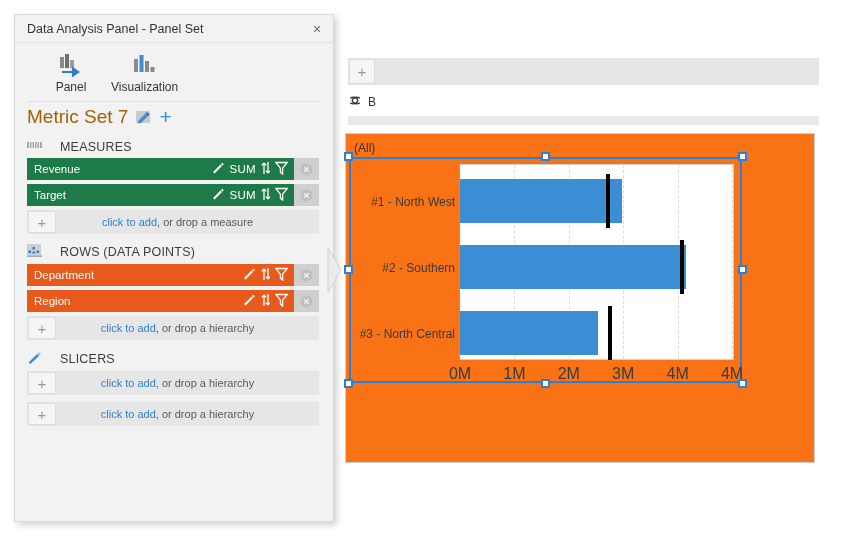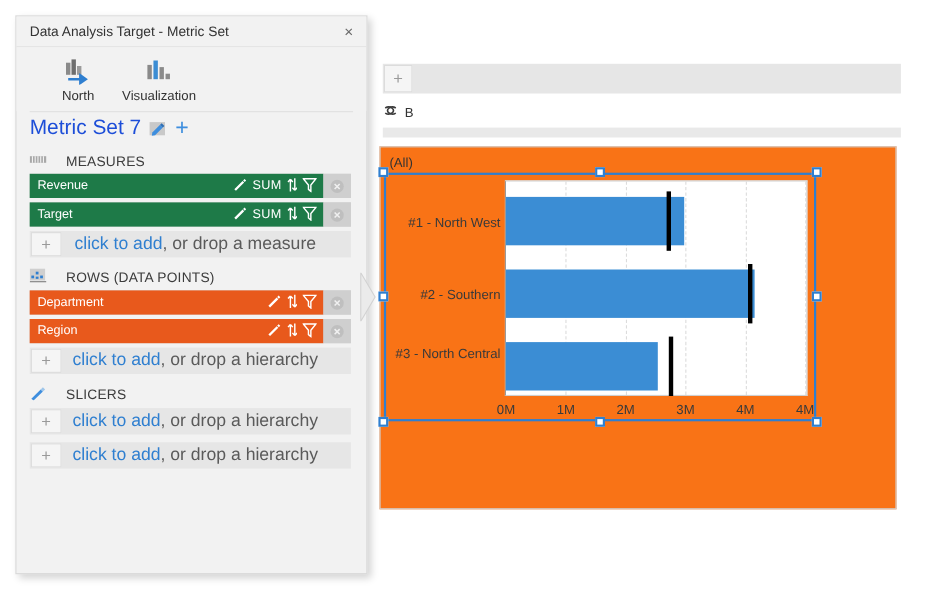--- a/index.html
+++ b/index.html
@@ -90,21 +90,21 @@
   }
 
   .metricset-row {
     display: flex;
     align-items: center;
     padding: 4px 0 8px 12px;
     gap: 7px;
   }
   .metricset-name {
     font-size: 19px;
-    color: #1d4ed8;
+    color: #a16207;
     font-weight: normal;
     white-space: nowrap;
   }
   .ms-edit { cursor: pointer; display:flex; }
   .ms-add {
     color: #3e8ede;
     font-size: 21px;
     line-height: 14px;
     cursor: pointer;
     font-weight: 500;
@@ -185,21 +185,21 @@
     display: flex;
     align-items: center;
     justify-content: center;
     color: #9a9a9a;
     font-size: 15px;
     line-height: 1;
   }
   .drop-text {
     flex: 1;
     text-align: center;
-    font-size: 16px;
+    font-size: 11px;
     color: #5a5a5a;
     padding-right: 20px;
   }
   .drop-text .lnk { color: #2f7fd0; }
 
   .section-block { margin-bottom: 7px; }
 
   
   #panel-collapse-handle {
     position: absolute;
@@ -331,47 +331,47 @@
     right: 100%;
     margin-right: 5px;
     white-space: nowrap;
     font-size: 12px;
     color: #3a3a3a;
     line-height: 1;
   }
   .xtick {
     position: absolute;
     top: 200px;
-    font-size: 12px;
+    font-size: 16px;
     color: #3a3a3a;
     transform: translateX(-50%);
     white-space: nowrap;
   }
 </style>
 </head>
 <body>
 
 <div id="data-analysis-panel">
 
   <div class="panel-titlebar">
-    <div class="panel-title">Data Analysis Target - Metric Set</div>
+    <div class="panel-title">Data Analysis Panel - Panel Set</div>
     <div class="panel-close">×</div>
   </div>
 
   <div class="panel-toolbar">
     <div class="tool-btn">
       <span class="tool-ico">
         <svg width="26" height="24" viewBox="0 0 26 24">
           <rect x="2" y="4" width="4" height="11" fill="#8a8a8a"></rect>
           <rect x="7" y="1" width="4" height="14" fill="#6e6e6e"></rect>
           <rect x="12" y="7" width="4" height="8" fill="#9b9b9b"></rect>
           <path d="M4 19 H19 M15 15.5 L20 19 L15 22.5 Z" stroke="#2f7fd0" stroke-width="2.2" fill="#2f7fd0"></path>
         </svg>
       </span>
-      <span class="tool-label">North</span>
+      <span class="tool-label">Panel</span>
     </div>
     <div class="tool-btn">
       <span class="tool-ico">
         <svg width="26" height="24" viewBox="0 0 26 24">
           <rect x="2" y="6" width="4" height="13" fill="#8a8a8a"></rect>
           <rect x="7.5" y="2" width="4" height="17" fill="#3b8dd4"></rect>
           <rect x="13" y="8" width="4" height="11" fill="#8a8a8a"></rect>
           <rect x="18.5" y="14" width="4" height="5" fill="#8a8a8a"></rect>
         </svg>
       </span>
@@ -636,21 +636,21 @@
       <span class="cat-label" style="top:17px;">#1 - North West</span>
     </div>
     <div class="target-marker" style="left:145.7px; top:9px;"></div>
 
     <div class="bar" style="left:0; top:80px; width:225.7px;">
       <span class="cat-label" style="top:17px;">#2 - Southern</span>
     </div>
     <div class="target-marker" style="left:220.3px; top:75px;"></div>
 
     <div class="bar" style="left:0; top:146px; width:138.2px;">
-      <span class="cat-label" style="top:4px;">#3 - North Central</span>
+      <span class="cat-label" style="top:17px;">#3 - North Central</span>
     </div>
     <div class="target-marker" style="left:147.9px; top:141px;"></div>
 
     <span class="xtick" style="left:0px;">0M</span>
     <span class="xtick" style="left:54.4px;">1M</span>
     <span class="xtick" style="left:108.8px;">2M</span>
     <span class="xtick" style="left:163.2px;">3M</span>
     <span class="xtick" style="left:217.6px;">4M</span>
     <span class="xtick" style="left:272px;">4M</span>
   </div>

